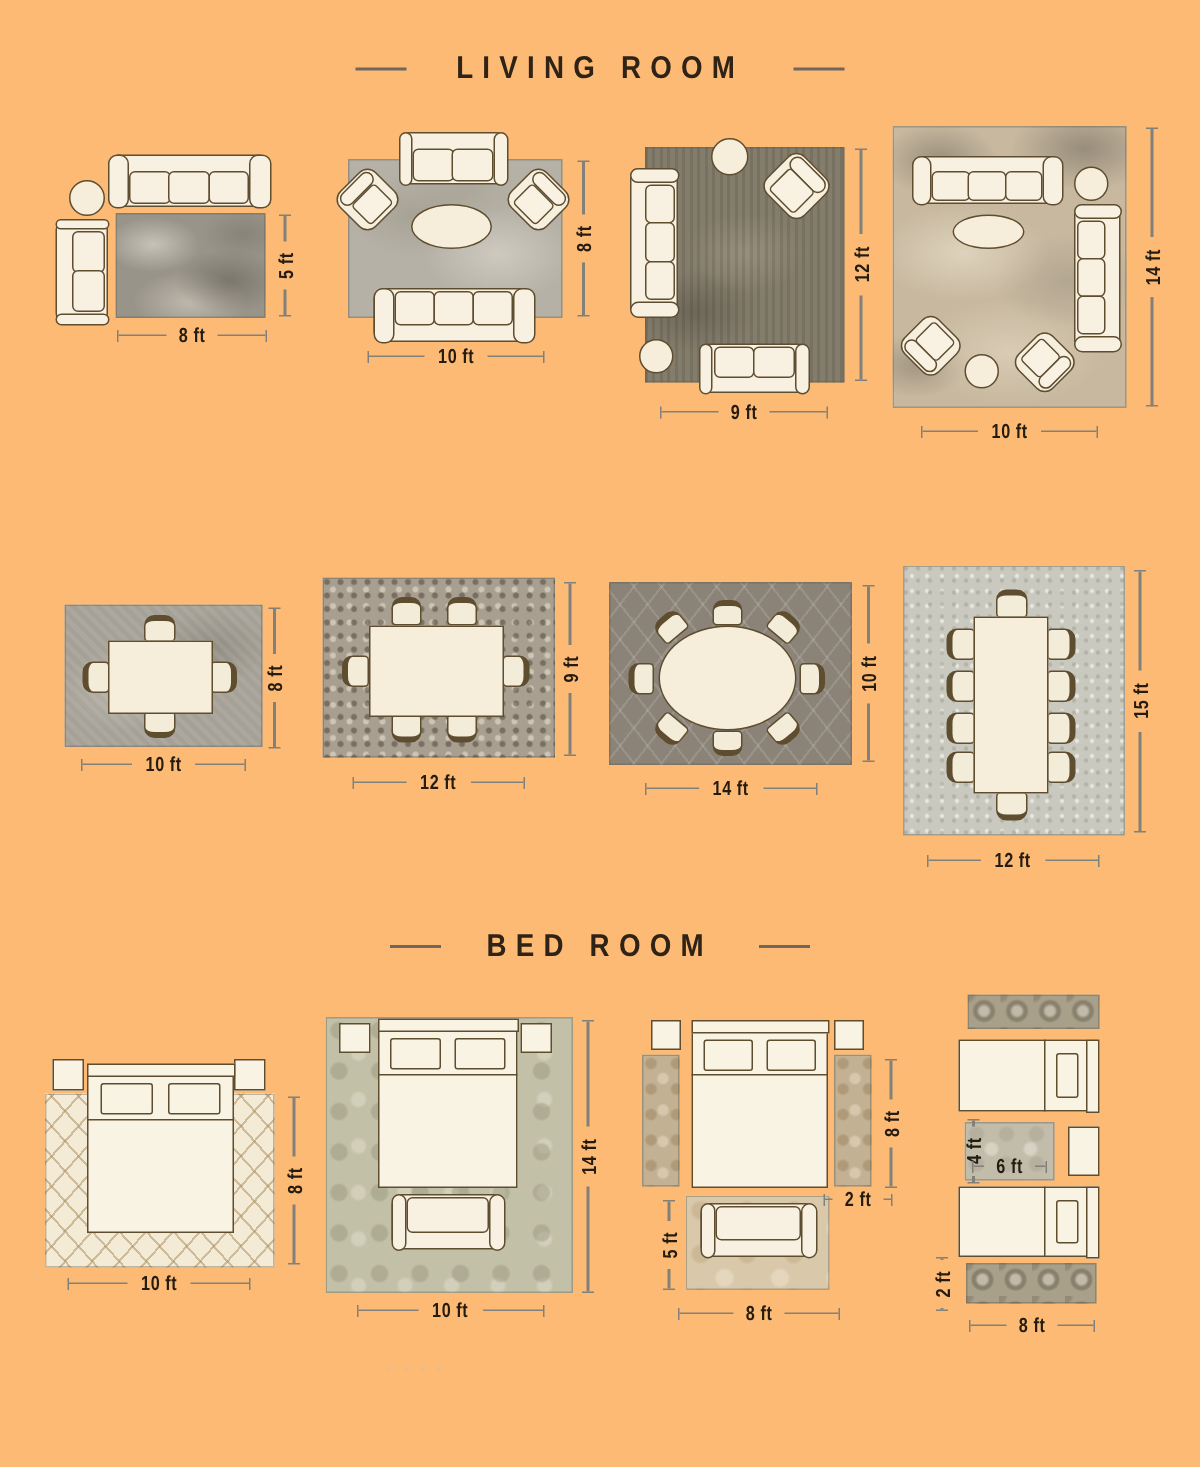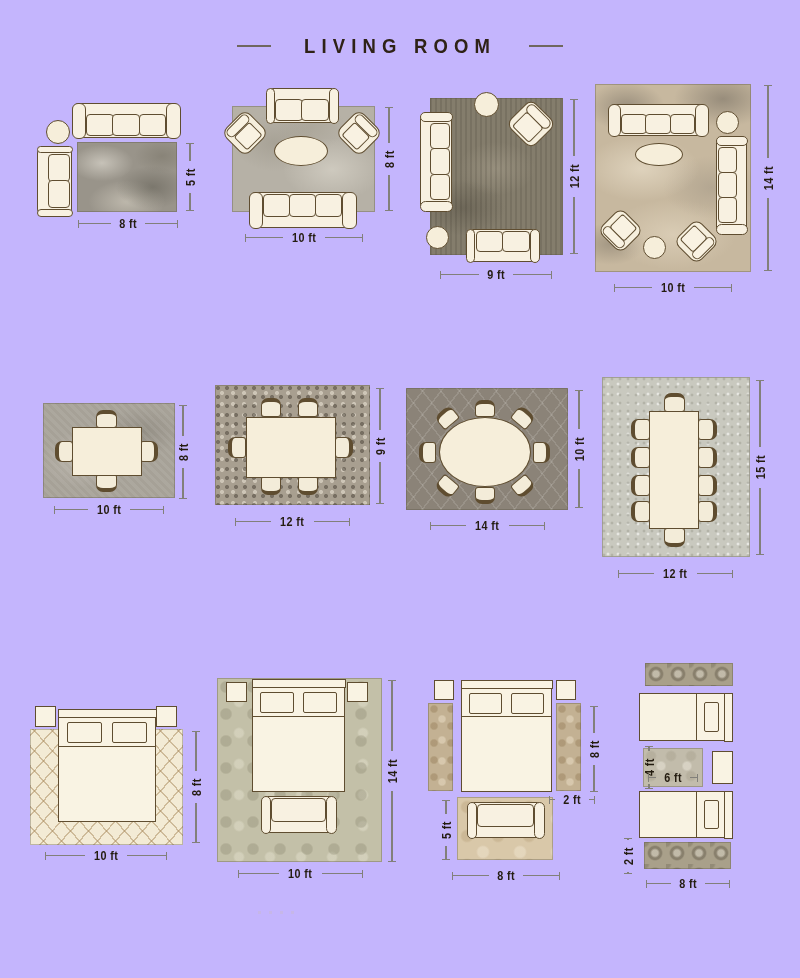--- a/index.html
+++ b/index.html
@@ -1,18 +1,18 @@
 <!DOCTYPE html>
 <html><head>
 <meta charset="utf-8">
 <style>
   * { margin:0; padding:0; box-sizing:border-box; }
   html,body { background:#ffffff; }
   body { font-family:"Liberation Sans", sans-serif; }
-  .canvas { position:relative; width:800px; height:978px; background:#c4b5fd; overflow:hidden; margin:0 auto; }
+  .canvas { position:relative; width:800px; height:978px; background:#fdba74; overflow:hidden; margin:0 auto; }
 
   
   .sec-title { position:absolute; left:0; right:0; display:flex; align-items:center; justify-content:center; gap:20px; }
   .sec-title .ttext { color:#2f2216; font-weight:bold; font-size:21px; letter-spacing:7px; display:inline-block; transform:scaleX(.88); white-space:nowrap; }
   .sec-title .tdash { width:34px; height:2px; background:#6f675e; }
 
   
   .dim { position:absolute; display:flex; align-items:center; color:#241c10; font-weight:bold; font-size:13.5px; }
   .dim .ln { background:#82807a; flex:1; }
   .dim .txt { display:inline-block; white-space:nowrap; letter-spacing:.5px; }
@@ -346,20 +346,25 @@
     <i class="ln"></i>
     <span class="txt">12 ft</span>
     <i class="ln"></i>
   </div>
   <div class="dim dim-v" style="left:752px;top:380px;height:175px;">
     <i class="ln"></i>
     <span class="txt">15 ft</span>
     <i class="ln"></i>
   </div>
 
+  <div class="sec-title" style="top:619px;">
+    <i class="tdash"></i>
+    <span class="ttext">BED ROOM</span>
+    <i class="tdash"></i>
+  </div>
 
   <div class="rug rug-br1" style="left:30px;top:729px;width:153px;height:116px;"></div>
   <div class="nstand" style="left:35px;top:706px;width:21px;height:21px;"></div>
   <div class="nstand" style="left:156px;top:706px;width:21px;height:21px;"></div>
   <div class="bed" style="left:58px;top:709px;width:98px;height:113px;">
     <div class="hb"></div>
     <div class="pl pl1"></div>
     <div class="pl pl2"></div>
     <div class="sheet"></div>
   </div>

